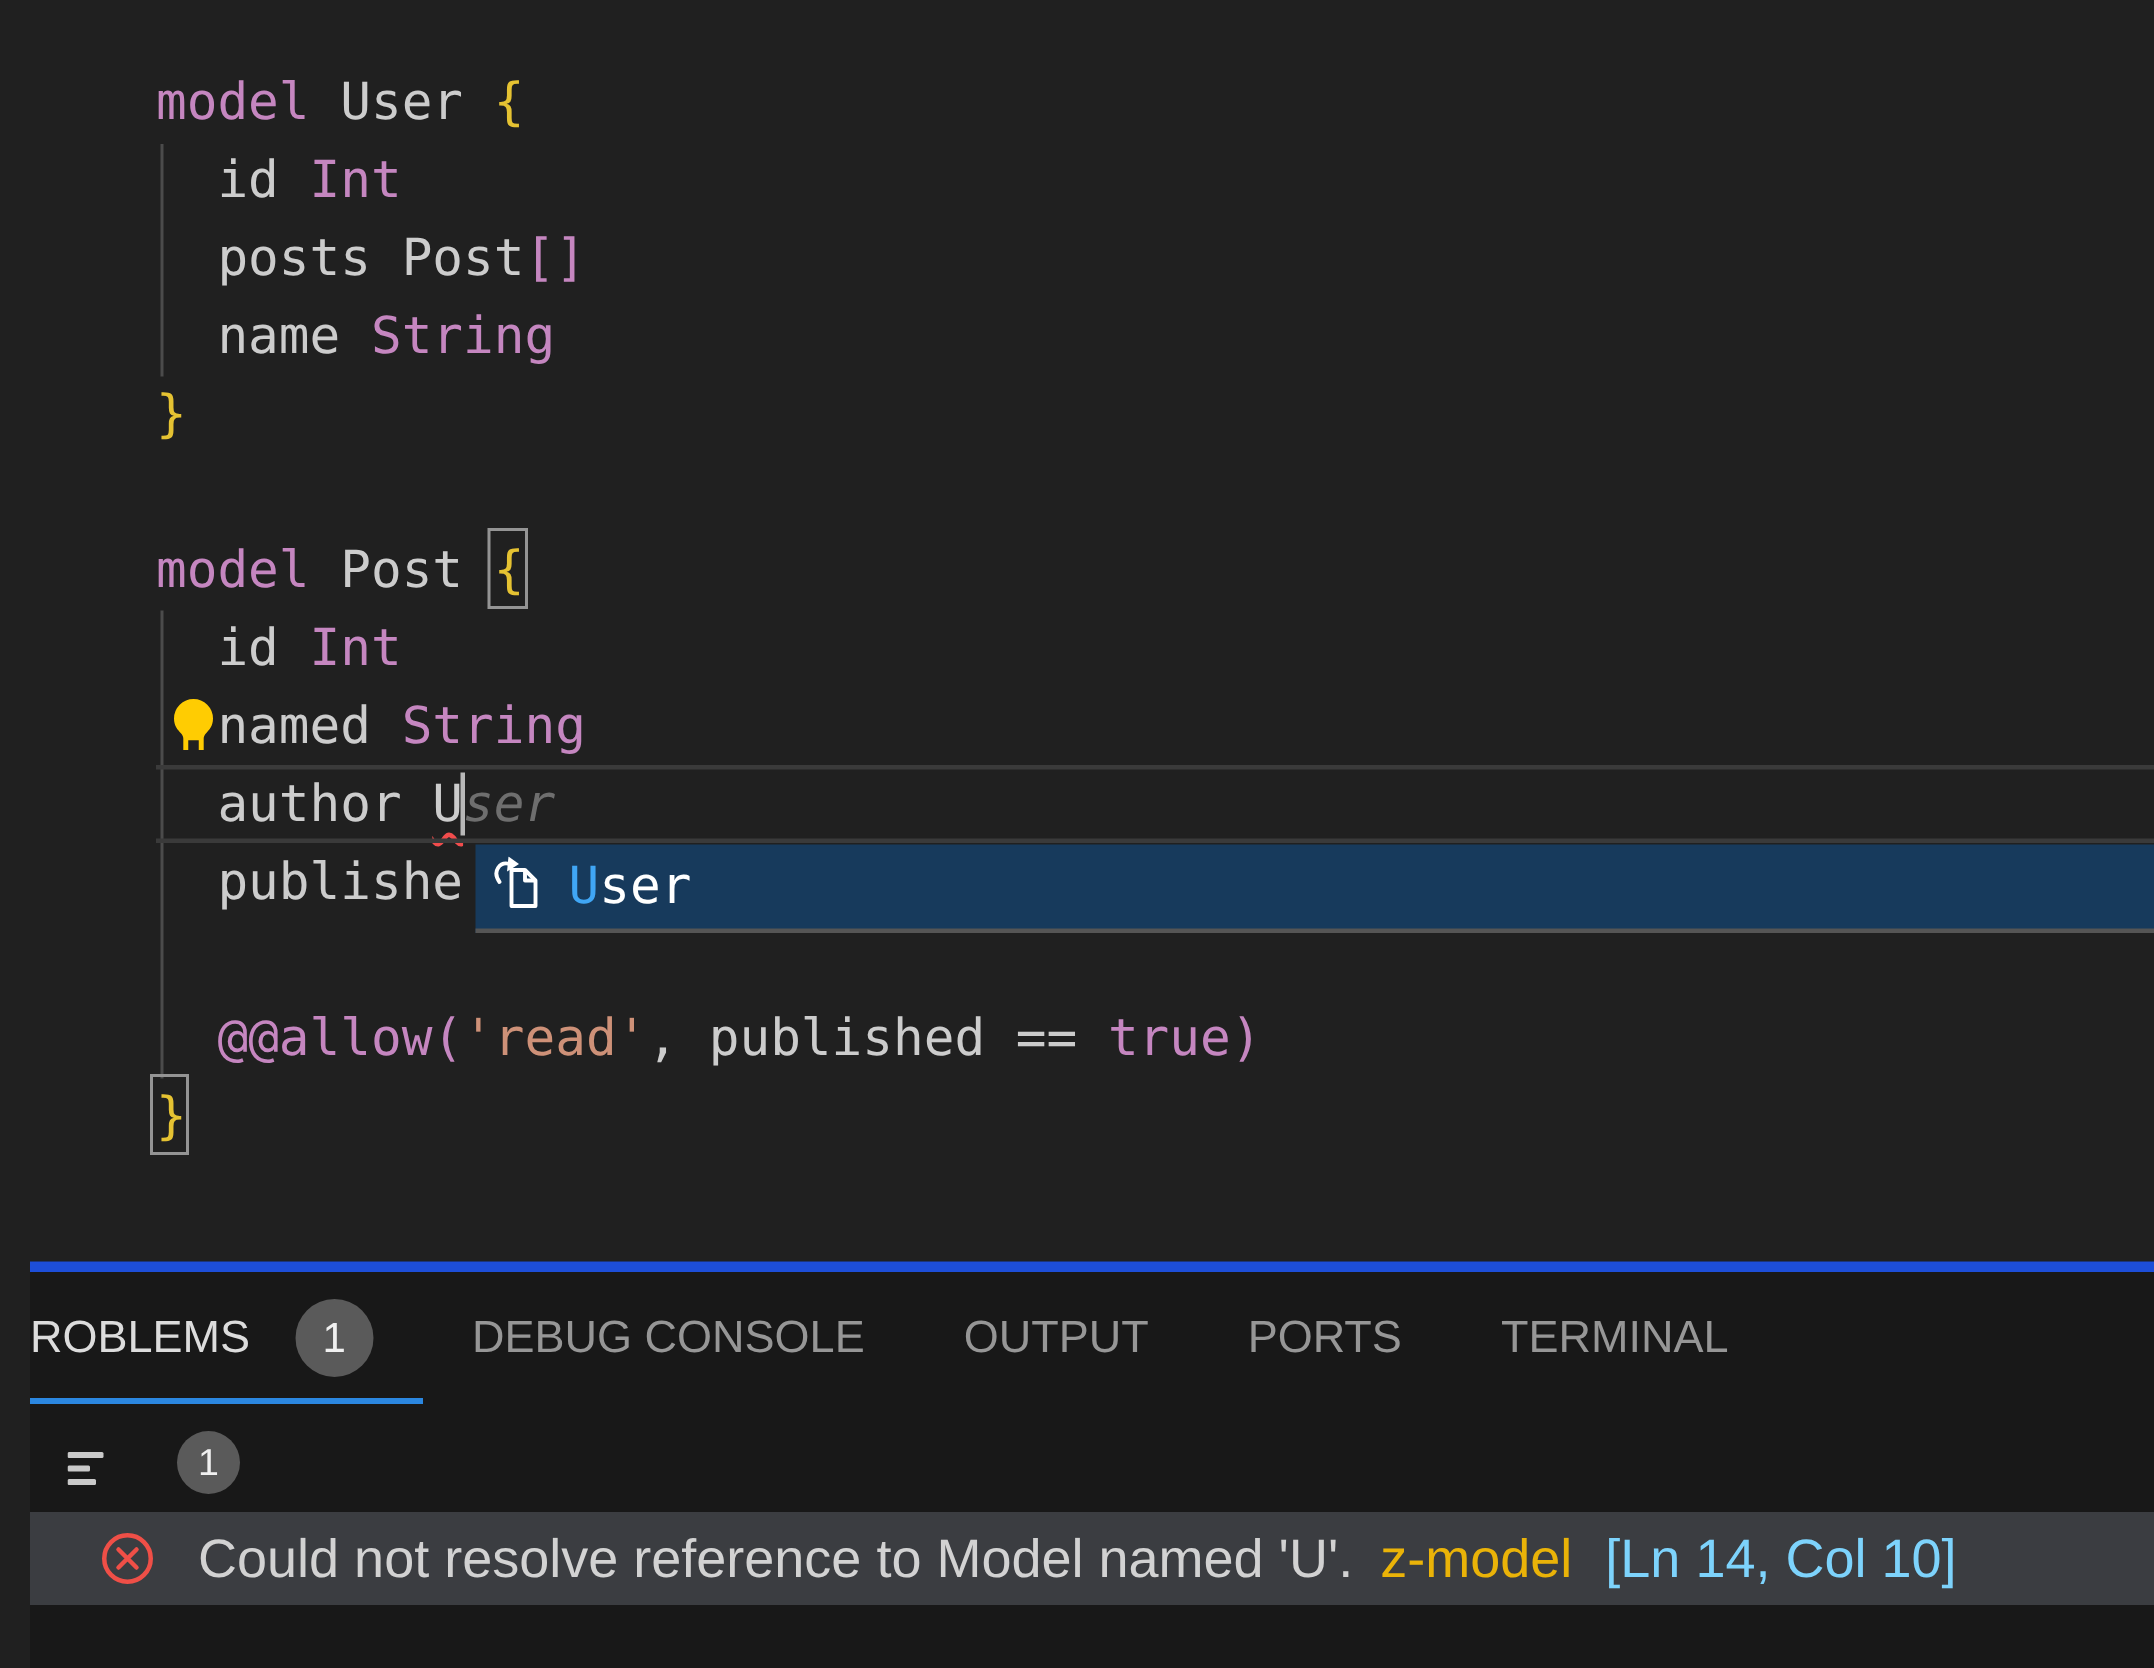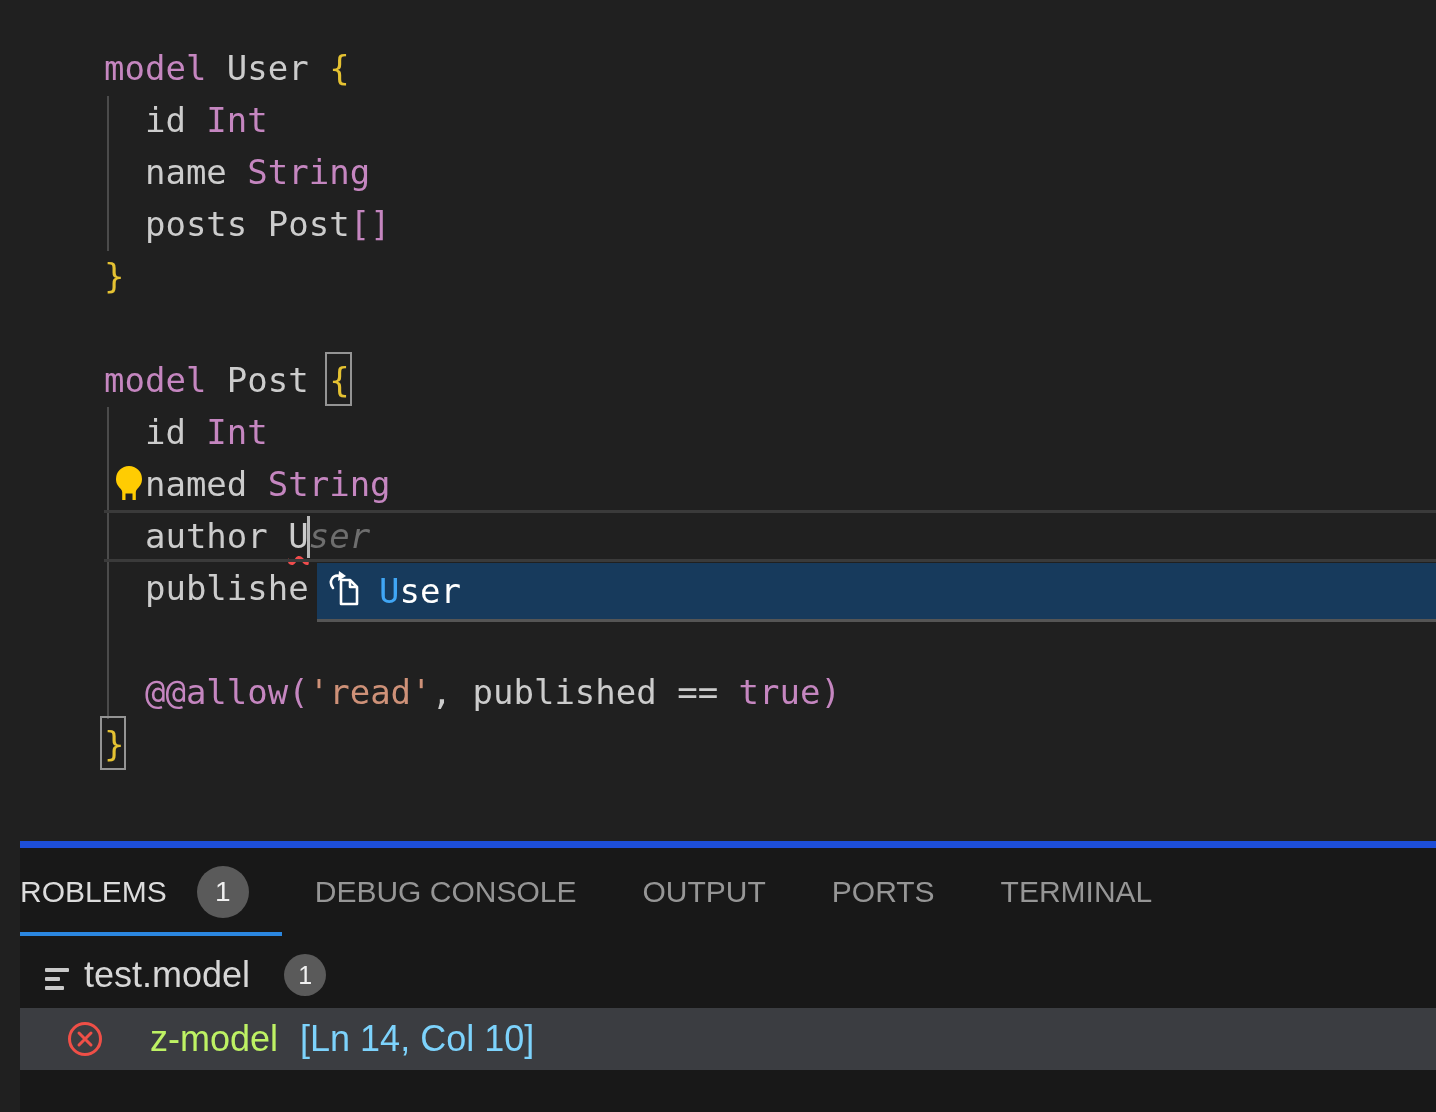--- a/index.html
+++ b/index.html
@@ -73,35 +73,35 @@
 
   #file-row { height:66px; margin-top:6px; display:flex; align-items:center; padding-left:25px; color:#d6d6d6; font-size:36px; }
   #file-row .file-icon { width:26px; height:28px; margin-right:13px; flex:none; }
   #file-row .badge { margin-left:34px; }
 
   #error-row {
     height:62px; margin-right:10px; background:#3b3d41;
     display:flex; align-items:center; padding-left:46px; font-size:36px; color:#d2d2d2;
   }
   #error-row .err-icon { width:38px; height:38px; margin-right:28px; flex:none; }
-  #error-row .source   { color:#bef264; margin-left:18px; }
+  #error-row .source   { color:#eab308; margin-left:18px; }
   #error-row .location { color:#7dd3fc; margin-left:22px; }
 </style>
 </head>
 <body>
 
 <div id="editor">
   <div class="indent-guide" id="guide-user"></div>
   <div class="indent-guide" id="guide-post"></div>
 
   <div id="code">
       <div class="code-line"><span class="tk-kw">model</span><span class="tk-id"> User </span><span class="tk-br">{</span></div>
       <div class="code-line"><span class="tk-id">  id </span><span class="tk-kw">Int</span></div>
+      <div class="code-line"><span class="tk-id">  posts Post</span><span class="tk-kw">[]</span></div>
       <div class="code-line"><span class="tk-id">  name </span><span class="tk-kw">String</span></div>
-      <div class="code-line"><span class="tk-id">  posts Post</span><span class="tk-kw">[]</span></div>
       <div class="code-line"><span class="tk-br">}</span></div>
       <div class="code-line"></div>
       <div class="code-line"><span class="tk-kw">model</span><span class="tk-id"> Post </span><span class="tk-br bracket-box">{</span></div>
       <div class="code-line"><span class="tk-id">  id </span><span class="tk-kw">Int</span></div>
       <div class="code-line"><span class="bulb"><svg viewBox="0 0 34 40" width="34" height="40">
             <path fill="#ffcc02" d="M17 1a13 13 0 0 1 13 13c0 5.2-2.6 7.6-4.6 9.8-1.1 1.2-1.6 2.4-1.6 3.6V35H10.2v-7.6c0-1.2-.5-2.4-1.6-3.6C6.6 21.6 4 19.2 4 14A13 13 0 0 1 17 1z"></path>
             <rect x="13.5" y="28.5" width="7" height="7" fill="#202020"></rect>
           </svg></span><span class="tk-id">  named </span><span class="tk-kw">String</span></div>
       <div class="code-line current-line"><span class="tk-id">  author </span><span class="tk-id squiggle">U</span><span class="cursor"></span><span class="ghost">ser</span></div>
       <div class="code-line"><span class="tk-id">  publishe</span></div>
@@ -144,27 +144,27 @@
   </div>
 
   <div id="file-row">
     <span class="file-icon">
       <svg viewBox="0 0 26 28" width="26" height="28">
         <rect x="0" y="2" width="24" height="4" rx="1" fill="#c9c9c9"></rect>
         <rect x="0" y="11" width="15" height="4" rx="1" fill="#c9c9c9"></rect>
         <rect x="0" y="20" width="19" height="4" rx="1" fill="#c9c9c9"></rect>
       </svg>
     </span>
-    <span>test.model</span>
     <span class="badge small">1</span>
   </div>
 
   <div id="error-row">
     <span class="err-icon">
       <svg viewBox="0 0 38 38" width="38" height="38">
         <circle cx="19" cy="19" r="15.5" fill="none" stroke="#ef4f47" stroke-width="3"></circle>
         <path d="M13 13 L25 25 M25 13 L13 25" stroke="#ef4f47" stroke-width="3" stroke-linecap="round"></path>
       </svg>
     </span>
+    <span class="message">Could not resolve reference to Model named 'U'.</span>
     <span class="source">z-model</span>
     <span class="location">[Ln 14, Col 10]</span>
   </div>
 </div>
 
 </body></html>

